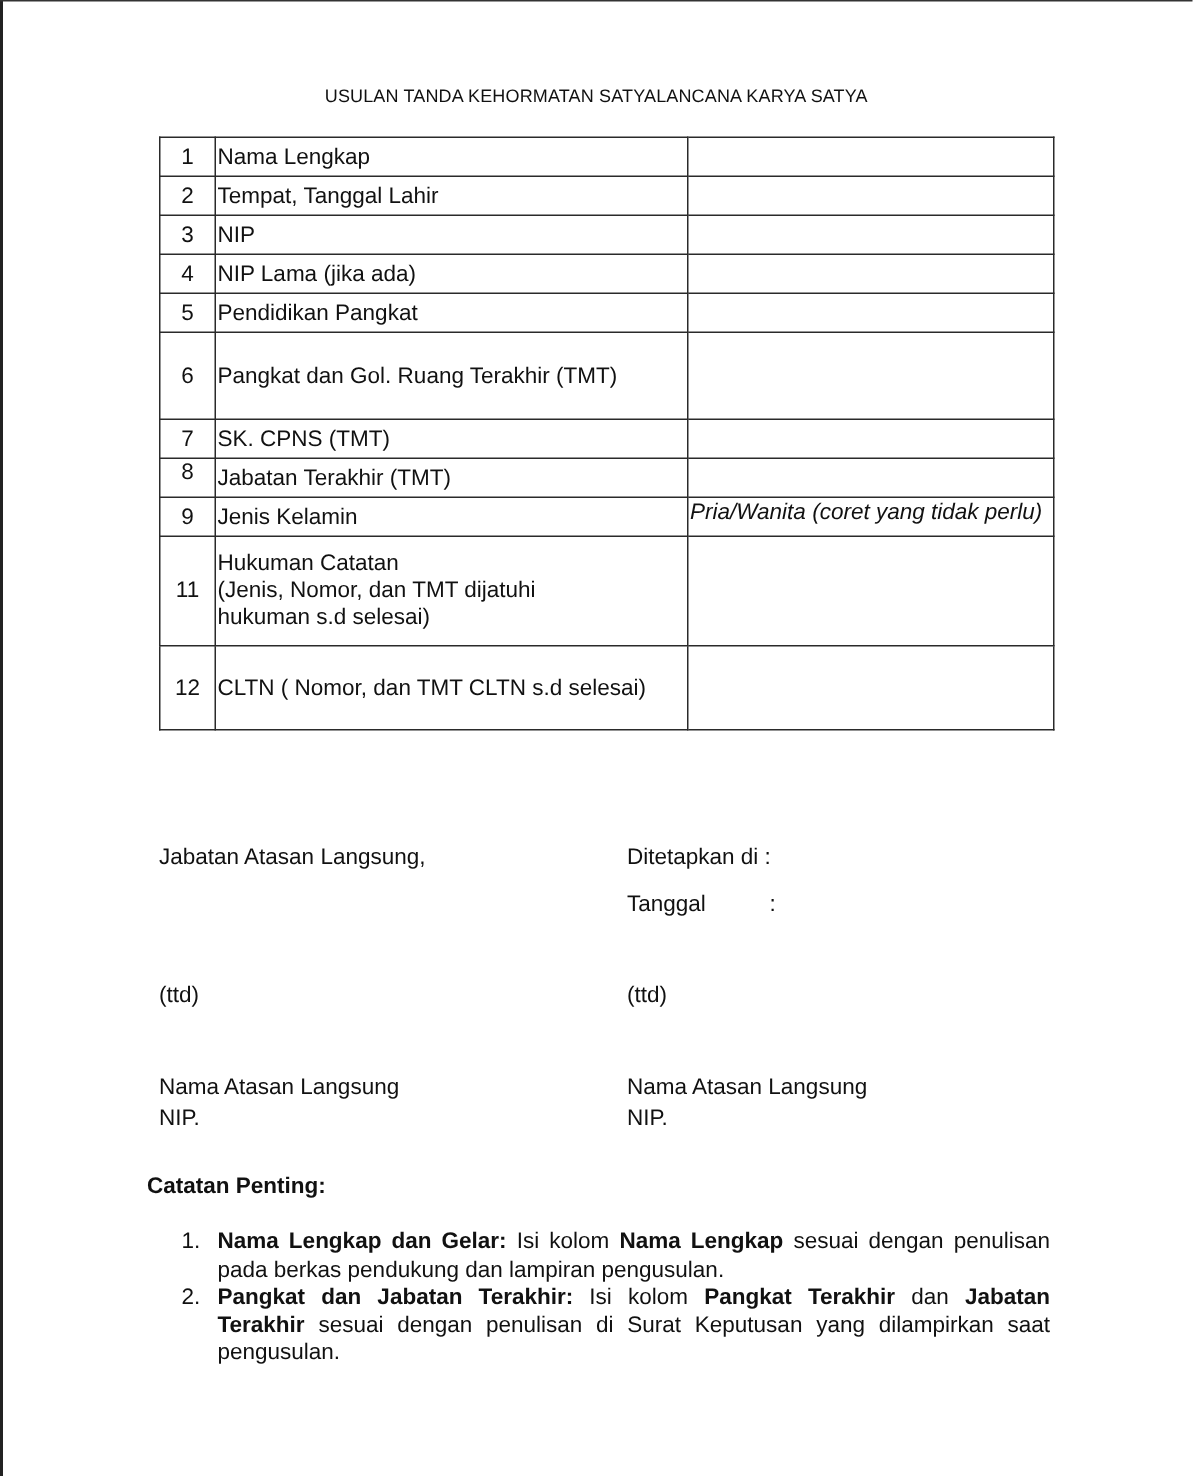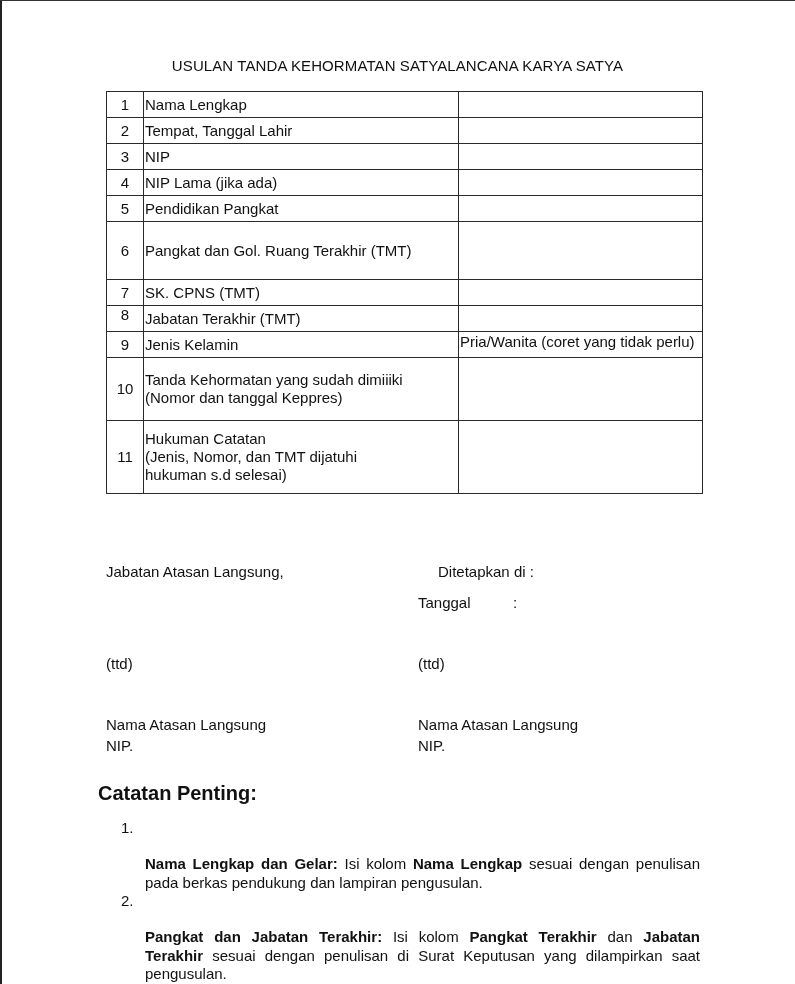--- a/index.html
+++ b/index.html
@@ -4,45 +4,45 @@
 <style>
   html, body { margin:0; padding:0; }
   body {
     width:795px; height:984px; background:#ffffff; position:relative; overflow:hidden;
     font-family:"Liberation Sans", sans-serif; color:#111;
   }
   .page-left-edge { position:absolute; left:0; top:0; width:2px; height:984px; background:#222; }
   .page-top-edge { position:absolute; left:0; top:0; width:795px; height:1px; background:#333; }
   .title {
     position:absolute; left:0; width:795px; top:57px; text-align:center;
-    font-size:15px; letter-spacing:0.1px;
+    font-size:12px; letter-spacing:0.1px;
   }
   table.form {
     position:absolute; left:106px; top:91px; width:597px;
     border-collapse:collapse; font-size:15px;
   }
   table.form td { border:1px solid #2a2a2a; padding:0; vertical-align:middle; line-height:18px; }
   table.form td.num { width:36px; text-align:center; }
   table.form td.label { width:273px; padding-left:1px; }
-  table.form td.value { padding-left:1px; vertical-align:top; }
+  table.form td.value { padding-left:1px; vertical-align:top;font-style:italic; }
   table.form tr { height:26px; }
   .r6 { height:58px !important; }
   .r10 { height:63px !important; }
   .r11 { height:73px !important; }
   .r12 { height:56px !important; }
   td.num.up { vertical-align:top; }
   .abs { position:absolute; font-size:15px; line-height:18px; white-space:nowrap;text-align:right; }
-  .notes-heading { position:absolute; left:98px; top:782px; font-size:20px; font-weight:bold; }
+  .notes-heading { position:absolute; left:98px; top:782px; font-size:15px; font-weight:bold; }
   .notes {
     position:absolute; left:121px; top:819px; width:579px; font-size:15px; line-height:18.5px;
     text-align:justify;
   }
   .note { display:flex; }
   .note .n { width:24px; flex:none; }
-  .note .t { flex:1;margin-top:36px; }
+  .note .t { flex:1; }
   b { font-weight:bold; }
 </style>
 </head>
 <body>
 
 <div class="page-left-edge"></div>
 <div class="page-top-edge"></div>
 
 <div class="title">USULAN TANDA KEHORMATAN SATYALANCANA KARYA SATYA</div>
 
@@ -86,38 +86,38 @@
   <tr>
     <td class="num up">8</td>
     <td class="label">Jabatan Terakhir (TMT)</td>
     <td class="value"></td>
   </tr>
   <tr>
     <td class="num">9</td>
     <td class="label">Jenis Kelamin</td>
     <td class="value" style="vertical-align:top;padding-top:1px;">Pria/Wanita (coret yang tidak perlu)</td>
   </tr>
-  <tr class="r10">
-    <td class="num">10</td>
-    <td class="label" style="padding-right:6px;">Tanda Kehormatan yang sudah dimiiiki (Nomor dan tanggal Keppres)</td>
-    <td class="value"></td>
-  </tr>
   <tr class="r11">
     <td class="num">11</td>
     <td class="label" style="padding-right:40px;">
       <div>Hukuman Catatan</div>
       <div>(Jenis, Nomor, dan TMT dijatuhi hukuman s.d selesai)</div>
     </td>
     <td class="value"></td>
   </tr>
+  <tr class="r12">
+    <td class="num">12</td>
+    <td class="label" style="padding-right:20px;">CLTN ( Nomor, dan TMT CLTN s.d selesai)</td>
+    <td class="value"></td>
+  </tr>
 </tbody>
   </table>
 
 <div class="abs" style="left:106px; top:563px;">Jabatan Atasan Langsung,</div>
-<div class="abs" style="left:438px; top:563px;">Ditetapkan di :</div>
+<div class="abs" style="left:418px; top:563px;">Ditetapkan di :</div>
 <div class="abs" style="left:418px; top:594px;">Tanggal</div>
 <div class="abs" style="left:513px; top:594px;">:</div>
 
 <div class="abs" style="left:106px; top:655px;">(ttd)</div>
 <div class="abs" style="left:418px; top:655px;">(ttd)</div>
 
 <div class="abs" style="left:106px; top:716px;">Nama Atasan Langsung</div>
 <div class="abs" style="left:106px; top:737px;">NIP.</div>
 <div class="abs" style="left:418px; top:716px;">Nama Atasan Langsung</div>
 <div class="abs" style="left:418px; top:737px;">NIP.</div>

